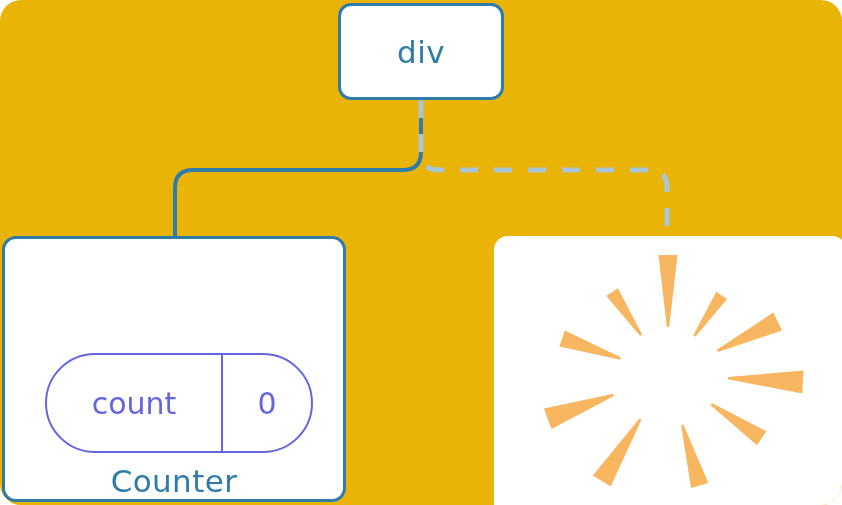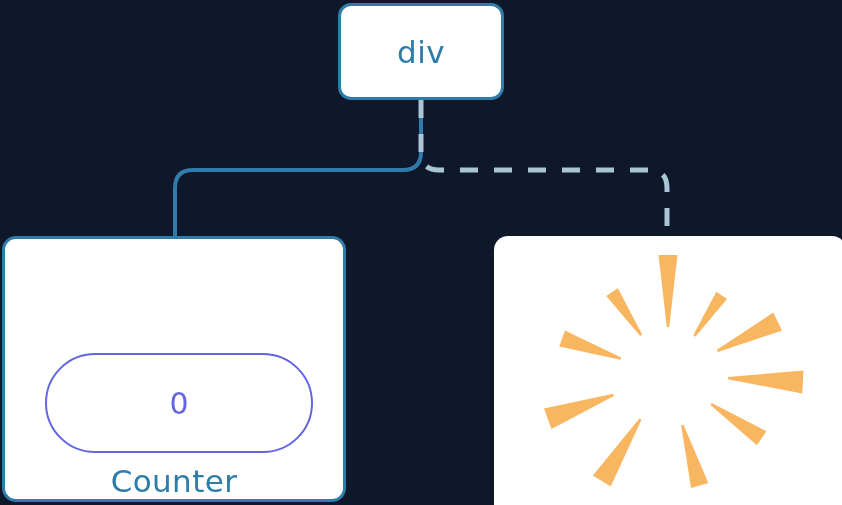--- a/index.html
+++ b/index.html
@@ -9,22 +9,23 @@
   body {
     width: 842px;
     height: 505px;
     overflow: hidden;
     font-family: "DejaVu Sans", "Liberation Sans", sans-serif;
   }
   #stage {
     position: relative;
     width: 842px;
     height: 505px;
-    background: #0f172a;
+    background: #eab308;
     overflow: hidden;
+    border-radius: 21px;
   }
 
   
   #connectors {
     position: absolute;
     left: 0;
     top: 0;
     width: 842px;
     height: 505px;
     pointer-events: none;
@@ -136,20 +137,21 @@
   </svg>
 
   <div class="node bordered" id="node-div">
     <span class="node-title">div</span>
   </div>
 
   <div class="node bordered" id="node-counter">
     <span class="node-title">Counter</span>
 
     <div class="state-pill">
+      <div class="pill-key">count</div>
       <div class="pill-value">0</div>
     </div>
   </div>
 
   <div class="node" id="node-burst">
     <svg id="burst-svg" viewBox="0 0 352 272" xmlns="http://www.w3.org/2000/svg">
       <g id="burst-rays" fill="#f7b65f">
           <polygon points="183.5,19 164.5,19 172.8,91 175.2,91" fill="#f7b65f"></polygon>
           <polygon points="233.07126295479947,63.047146907275845 222.29377451158393,55.777639162156134 199.28722137605905,99.36420260574815 201.27691155019113,100.70626557407795" fill="#f7b65f"></polygon>
           <polygon points="288.0365851163891,94.50666055472422 279.2691621806076,76.53077962874087 222.9076271703073,113.81103407104175 223.9597179226011,115.96813978215974" fill="#f7b65f"></polygon>

